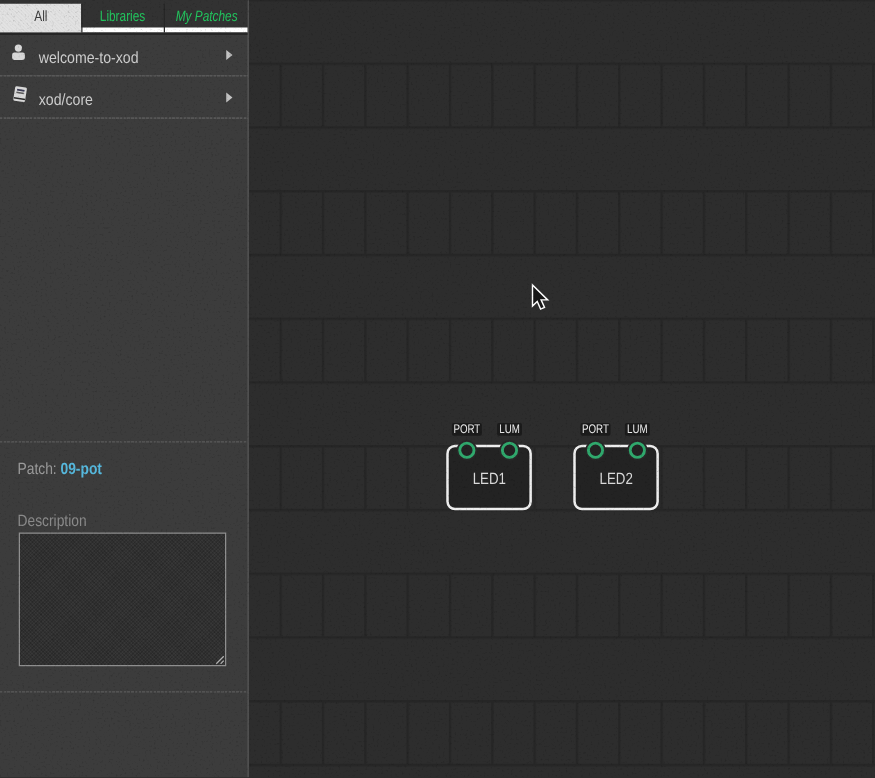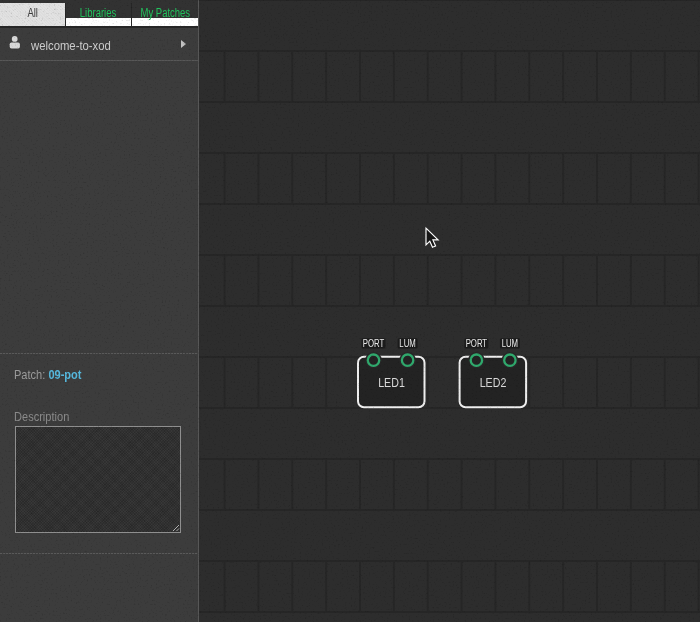--- a/index.html
+++ b/index.html
@@ -11,21 +11,21 @@
   .noise{position:absolute;left:0;top:0;pointer-events:none;}
   
   #canvas{position:absolute;left:199px;top:0;width:501px;height:622px;background:#2d2d2d;padding-left:21px;}
   
   #sidebar{
     position:absolute;left:0;top:0;width:198px;height:622px;
     background:#3c3c3c;border-right:1px solid #575757;
   }
   #tabbar{
     position:absolute;left:0;top:0;width:198px;height:26px;
-    background:#323232;border-bottom:8px solid #ffffff;box-sizing:border-box;
+    background:#323232;border-bottom:4px solid #ffffff;box-sizing:border-box;
   }
   .tab{
     position:absolute;top:3px;height:23px;line-height:21px;text-align:center;
     font-size:12px;color:#22c55e;
   }
   .tab span{display:inline-block;transform:scaleX(0.79);transform-origin:center;}
   .tab.active{
     background:#e2e2e2;color:#3a3a3a;
     background-image:repeating-linear-gradient(45deg, rgba(0,0,0,0.022) 0 1px, transparent 1px 2px);
   }
@@ -116,41 +116,55 @@
       <g transform="translate(226.5,227.5)">
         <path d="M0.5 0.5 L0.5 17.3 L4.3 13.7 L7.0 19.8 L10.1 18.4 L7.4 12.4 L12.6 12.4 Z" fill="#161616" stroke="#ffffff" stroke-width="1.15" stroke-linejoin="miter"></path>
       </g>
     </svg>
   </div>
 
   <div id="sidebar">
     <div id="tabbar">
       <div class="tab active" style="left:0;width:65px;"><span>All</span></div>
       <div class="tab" style="left:66px;width:65px;"><span>Libraries</span></div>
-      <div class="tab" style="left:132px;width:66px;"><span>My Patches</span></div>
+      <div class="tab" style="left:132px;width:66px;font-style:italic;"><span>My Patches</span></div>
       <div class="tabdiv" style="left:65px;"></div>
       <div class="tabdiv" style="left:131px;"></div>
     </div>
     <div style="position:absolute;left:0;top:26px;width:198px;height:1.5px;background:#262626;z-index:3;"></div>
     <div id="rows">
       <div class="row">
         <span class="icon">
           <svg width="12" height="14" viewBox="0 0 12 14">
             <g fill="#d8d8d8">
             <circle cx="5.7" cy="3.9" r="2.9"></circle>
             <rect x="0.7" y="7.5" width="10.2" height="5.9" rx="1.7"></rect>
           </g>
           </svg>
         </span>
         <span class="label">welcome-to-xod</span>
         <span class="arrow"></span>
       </div>
       <div class="rowsep"></div>
       <div class="rowsep"></div>
       <div class="rowsep"></div>
+      <div class="row">
+        <span class="icon">
+          <svg width="14" height="14" viewBox="0 0 14 14">
+            <g transform="rotate(9 7 7)">
+              <rect x="2.3" y="0.9" width="9.5" height="11.8" rx="1.2" fill="#d8d8d8"></rect>
+              <rect x="4.1" y="2.9" width="6" height="1.5" fill="#3a3a52"></rect>
+              <rect x="3.9" y="5.2" width="6" height="1.2" fill="#585858"></rect>
+              <rect x="2.6" y="9.8" width="9" height="1.3" fill="#2d2d2d"></rect>
+            </g>
+          </svg>
+        </span>
+        <span class="label">xod/core</span>
+        <span class="arrow"></span>
+      </div>
       <div class="rowsep"></div>
       <div class="rowsep"></div>
     </div>
 
     <div class="sep" style="top:353px;"></div>
     <div id="patchline">Patch: <b>09-pot</b></div>
     <div id="desclabel">Description</div>
     <div id="descbox">
       <svg width="10" height="10" style="position:absolute;right:0;bottom:0;">
         <path d="M9 3 L3 9 M9 6.5 L6.5 9" stroke="#b0b0b0" stroke-width="1" fill="none"></path>

